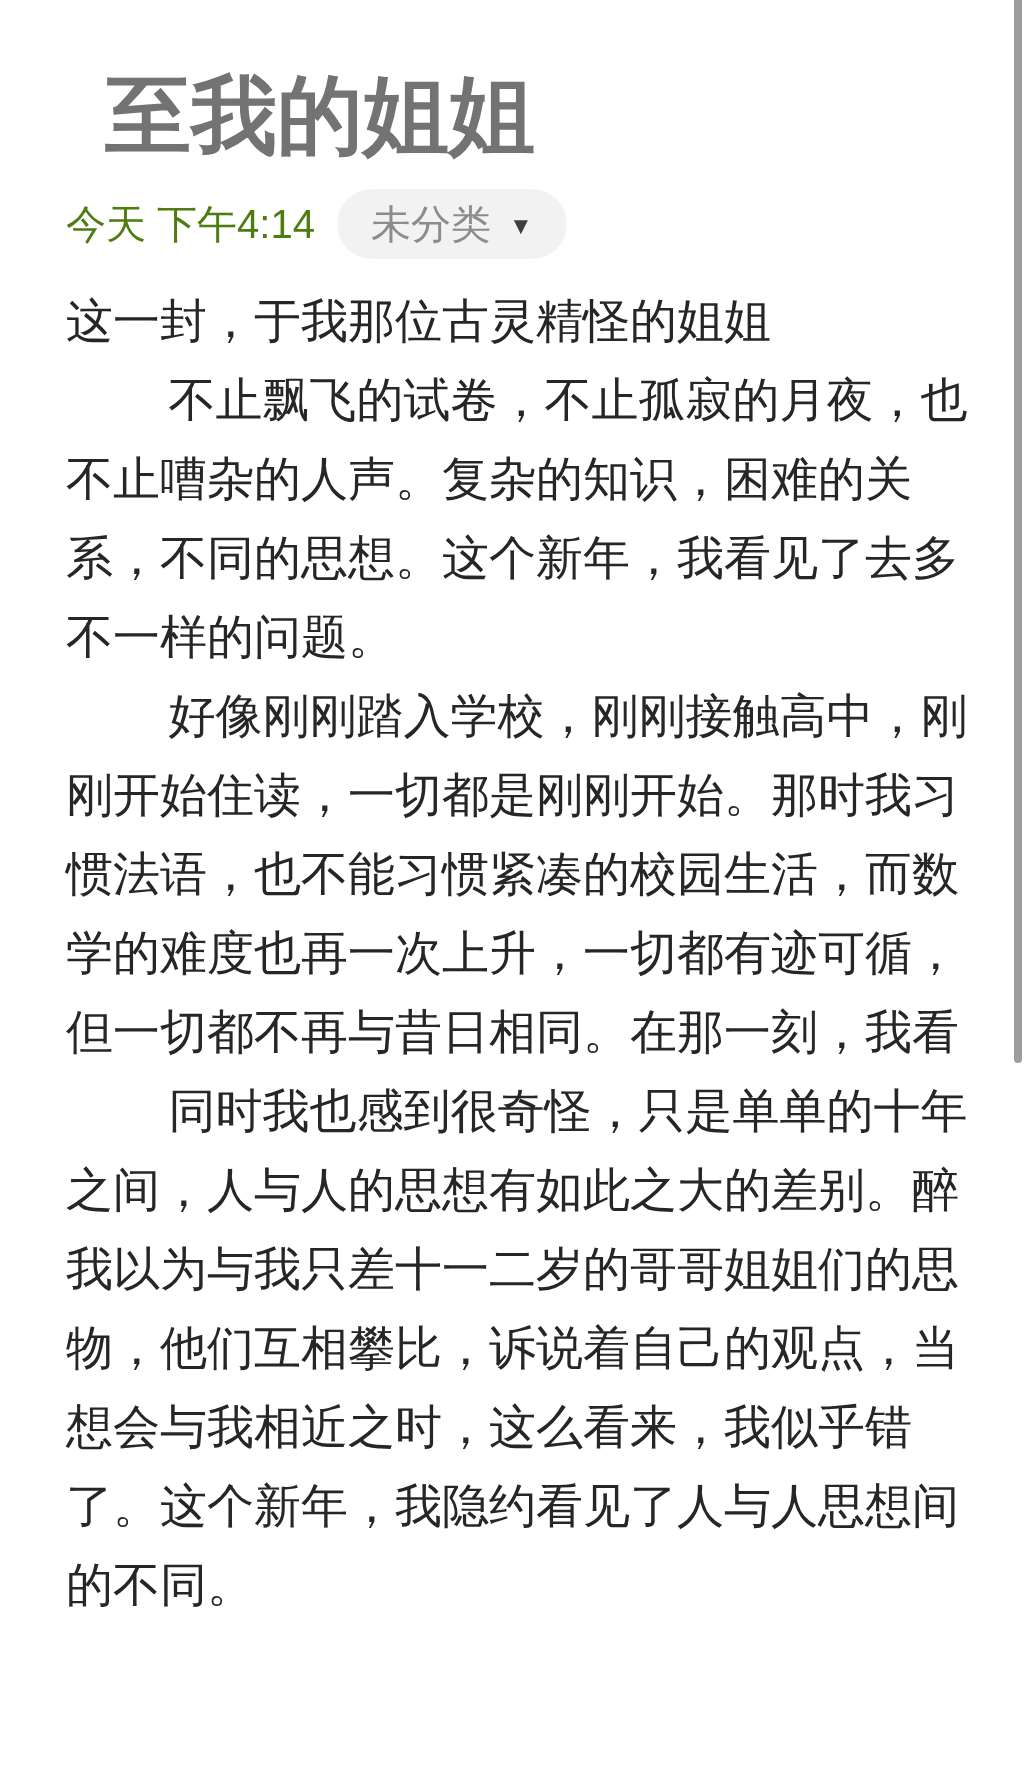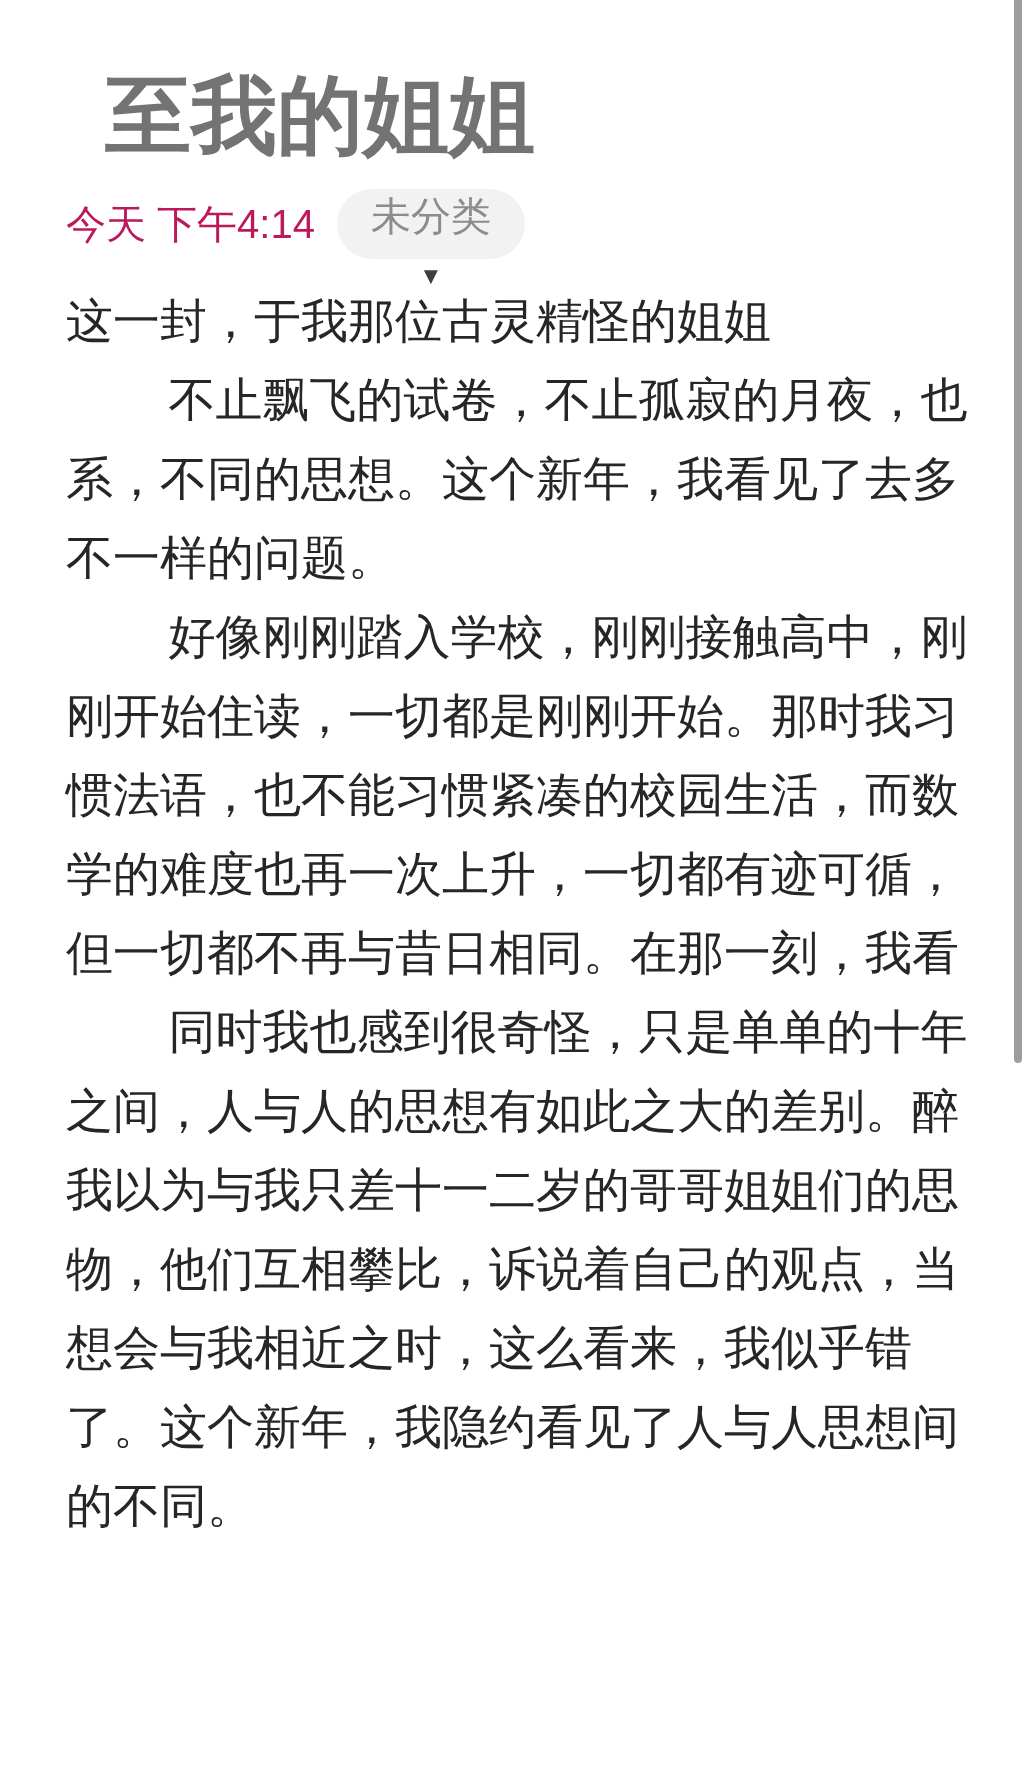--- a/index.html
+++ b/index.html
@@ -31,35 +31,34 @@
   .meta-row {
     position: absolute;
     left: 0; top: 189px;
     height: 70px;
     display: flex;
     align-items: center;
     gap: 22px;
   }
   .timestamp {
     font-size: 40px;
-    color: #be185d;
+    color: #4d7c0f;
     white-space: nowrap;
   }
   .category-pill {
     height: 70px;
     display: inline-flex;
     align-items: center;
     gap: 18px;
     padding: 0 34px;
     background: #f2f2f2;
     border: none;
     border-radius: 35px;
     cursor: pointer;
     font-family: inherit;
-    flex-direction: column;
   }
   .category-label {
     font-size: 40px;
     color: #8c8c8c;
     white-space: nowrap;
   }
   .caret {
     font-size: 24px;
     color: #3f3f3f;
     line-height: 1;
@@ -98,20 +97,21 @@
     <span class="timestamp">今天 下午4:14</span>
     <button class="category-pill">
       <span class="category-label">未分类</span>
       <span class="caret">▼</span>
     </button>
   </div>
 
   <div class="body-text">
       <div class="line">这一封，于我那位古灵精怪的姐姐</div>
       <div class="line indent">不止飘飞的试卷，不止孤寂的月夜，也</div>
+      <div class="line">不止嘈杂的人声。复杂的知识，困难的关</div>
       <div class="line">系，不同的思想。这个新年，我看见了去多</div>
       <div class="line">不一样的问题。</div>
       <div class="line indent">好像刚刚踏入学校，刚刚接触高中，刚</div>
       <div class="line">刚开始住读，一切都是刚刚开始。那时我习</div>
       <div class="line">惯法语，也不能习惯紧凑的校园生活，而数</div>
       <div class="line">学的难度也再一次上升，一切都有迹可循，</div>
       <div class="line">但一切都不再与昔日相同。在那一刻，我看</div>
       <div class="line indent">同时我也感到很奇怪，只是单单的十年</div>
       <div class="line">之间，人与人的思想有如此之大的差别。醉</div>
       <div class="line">我以为与我只差十一二岁的哥哥姐姐们的思</div>

